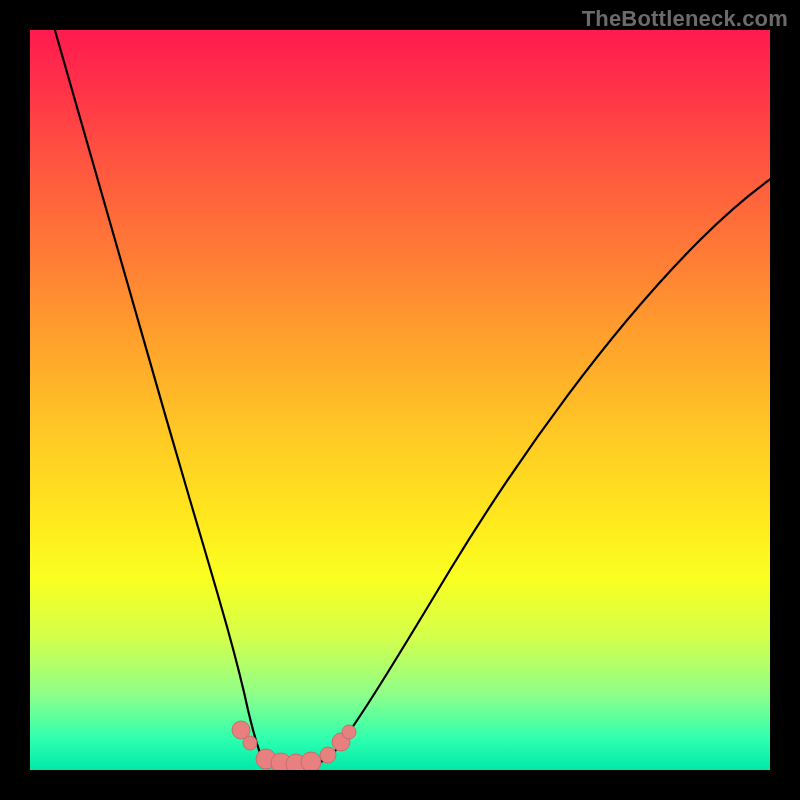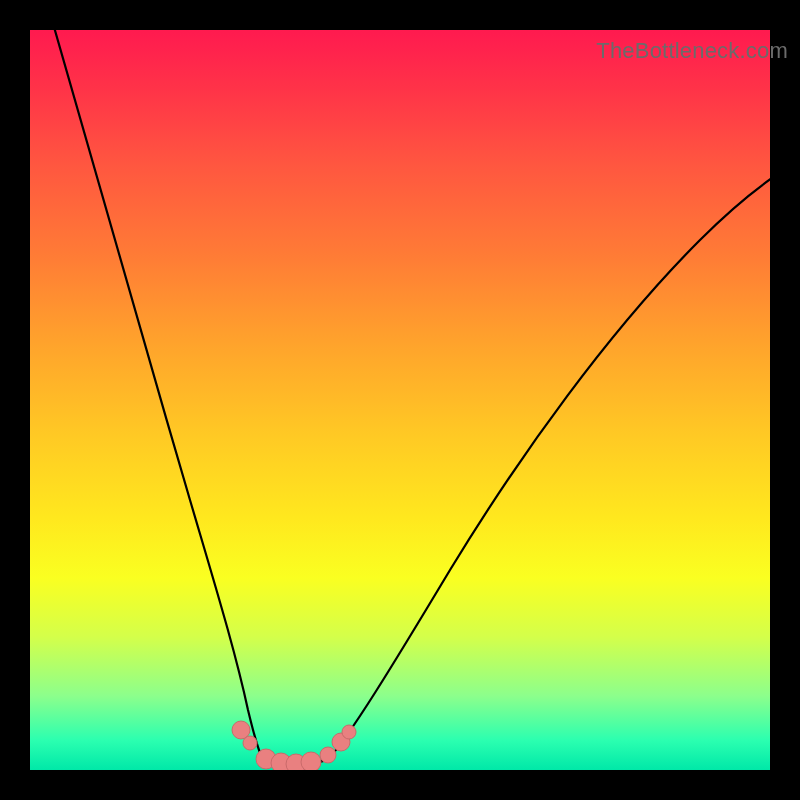--- a/index.html
+++ b/index.html
@@ -31,22 +31,21 @@
       #2bffb0 96%,
       #00e8a8 100%);
   }
   .watermark {
     position: absolute;
     top: 6px;
     right: 12px;
     color: #6b6b6b;
     font-size: 22px;
     letter-spacing: 0.2px;
-    font-weight: 400;
-    margin-top: 32px;
+    font-weight: 700;
   }
   svg.curve {
     position: absolute;
     left: 0;
     top: 0;
     width: 740px;
     height: 740px;
   }
   .curve path.line {
     fill: none;

